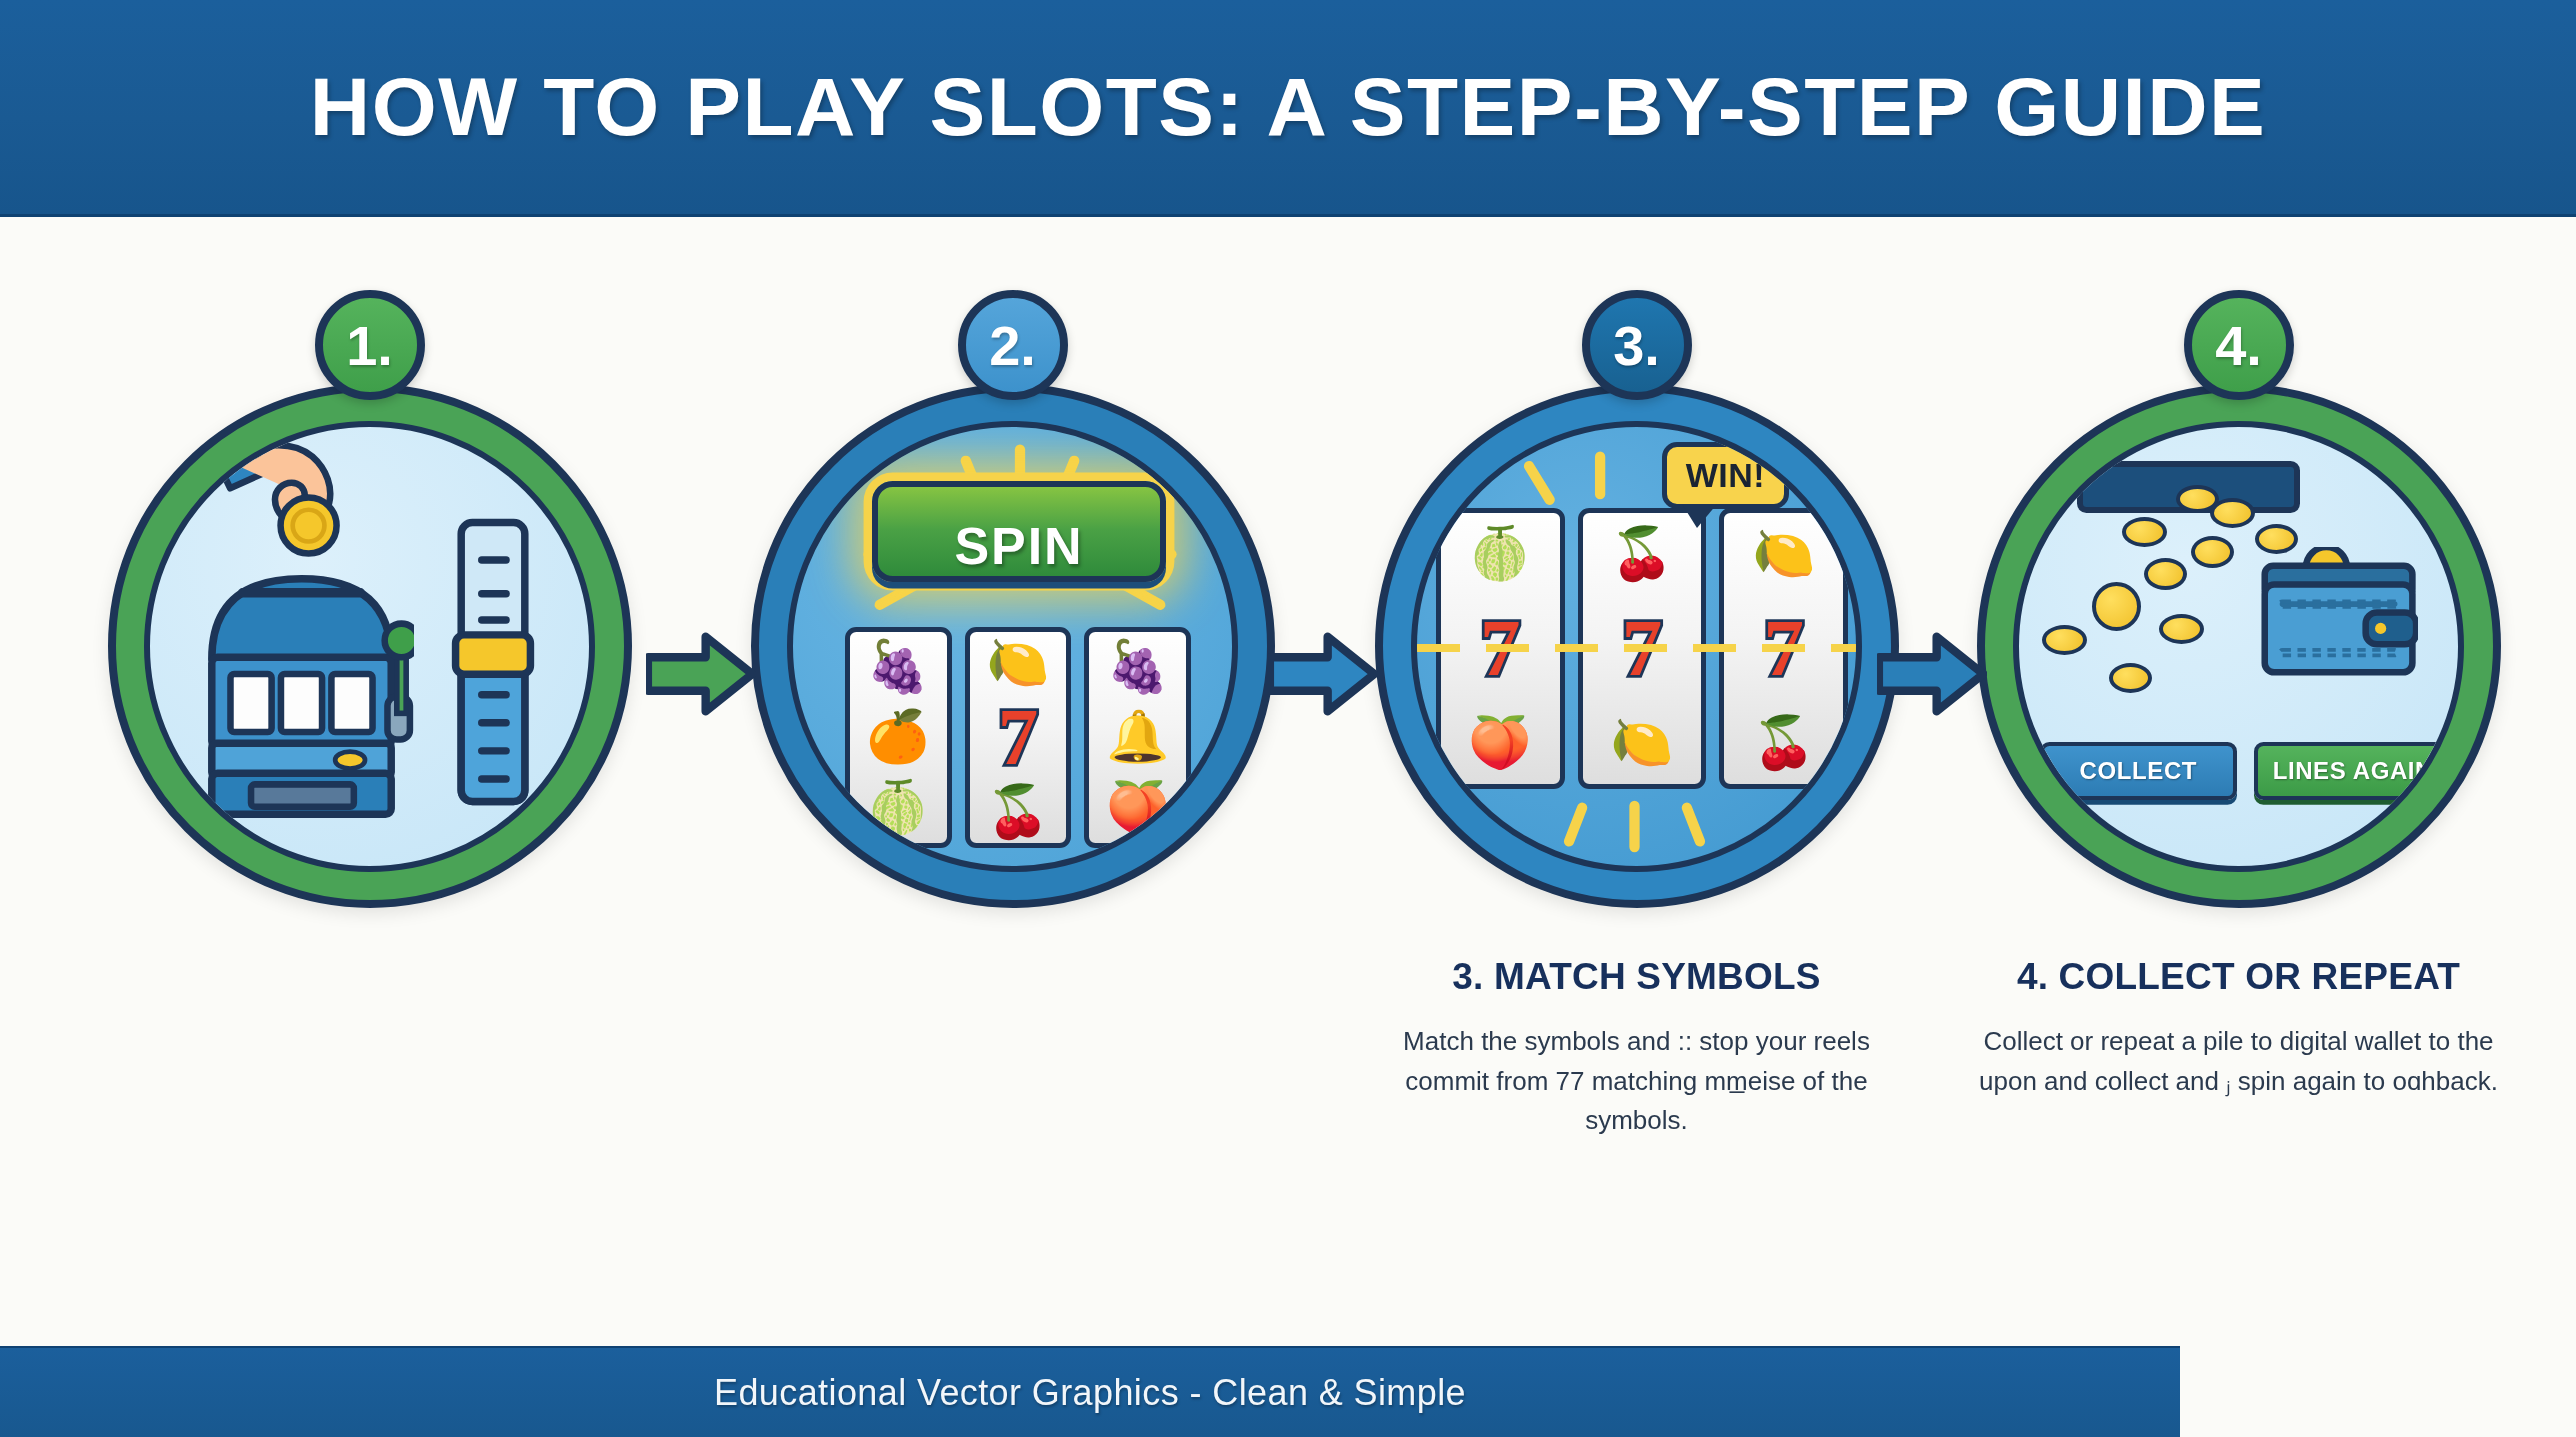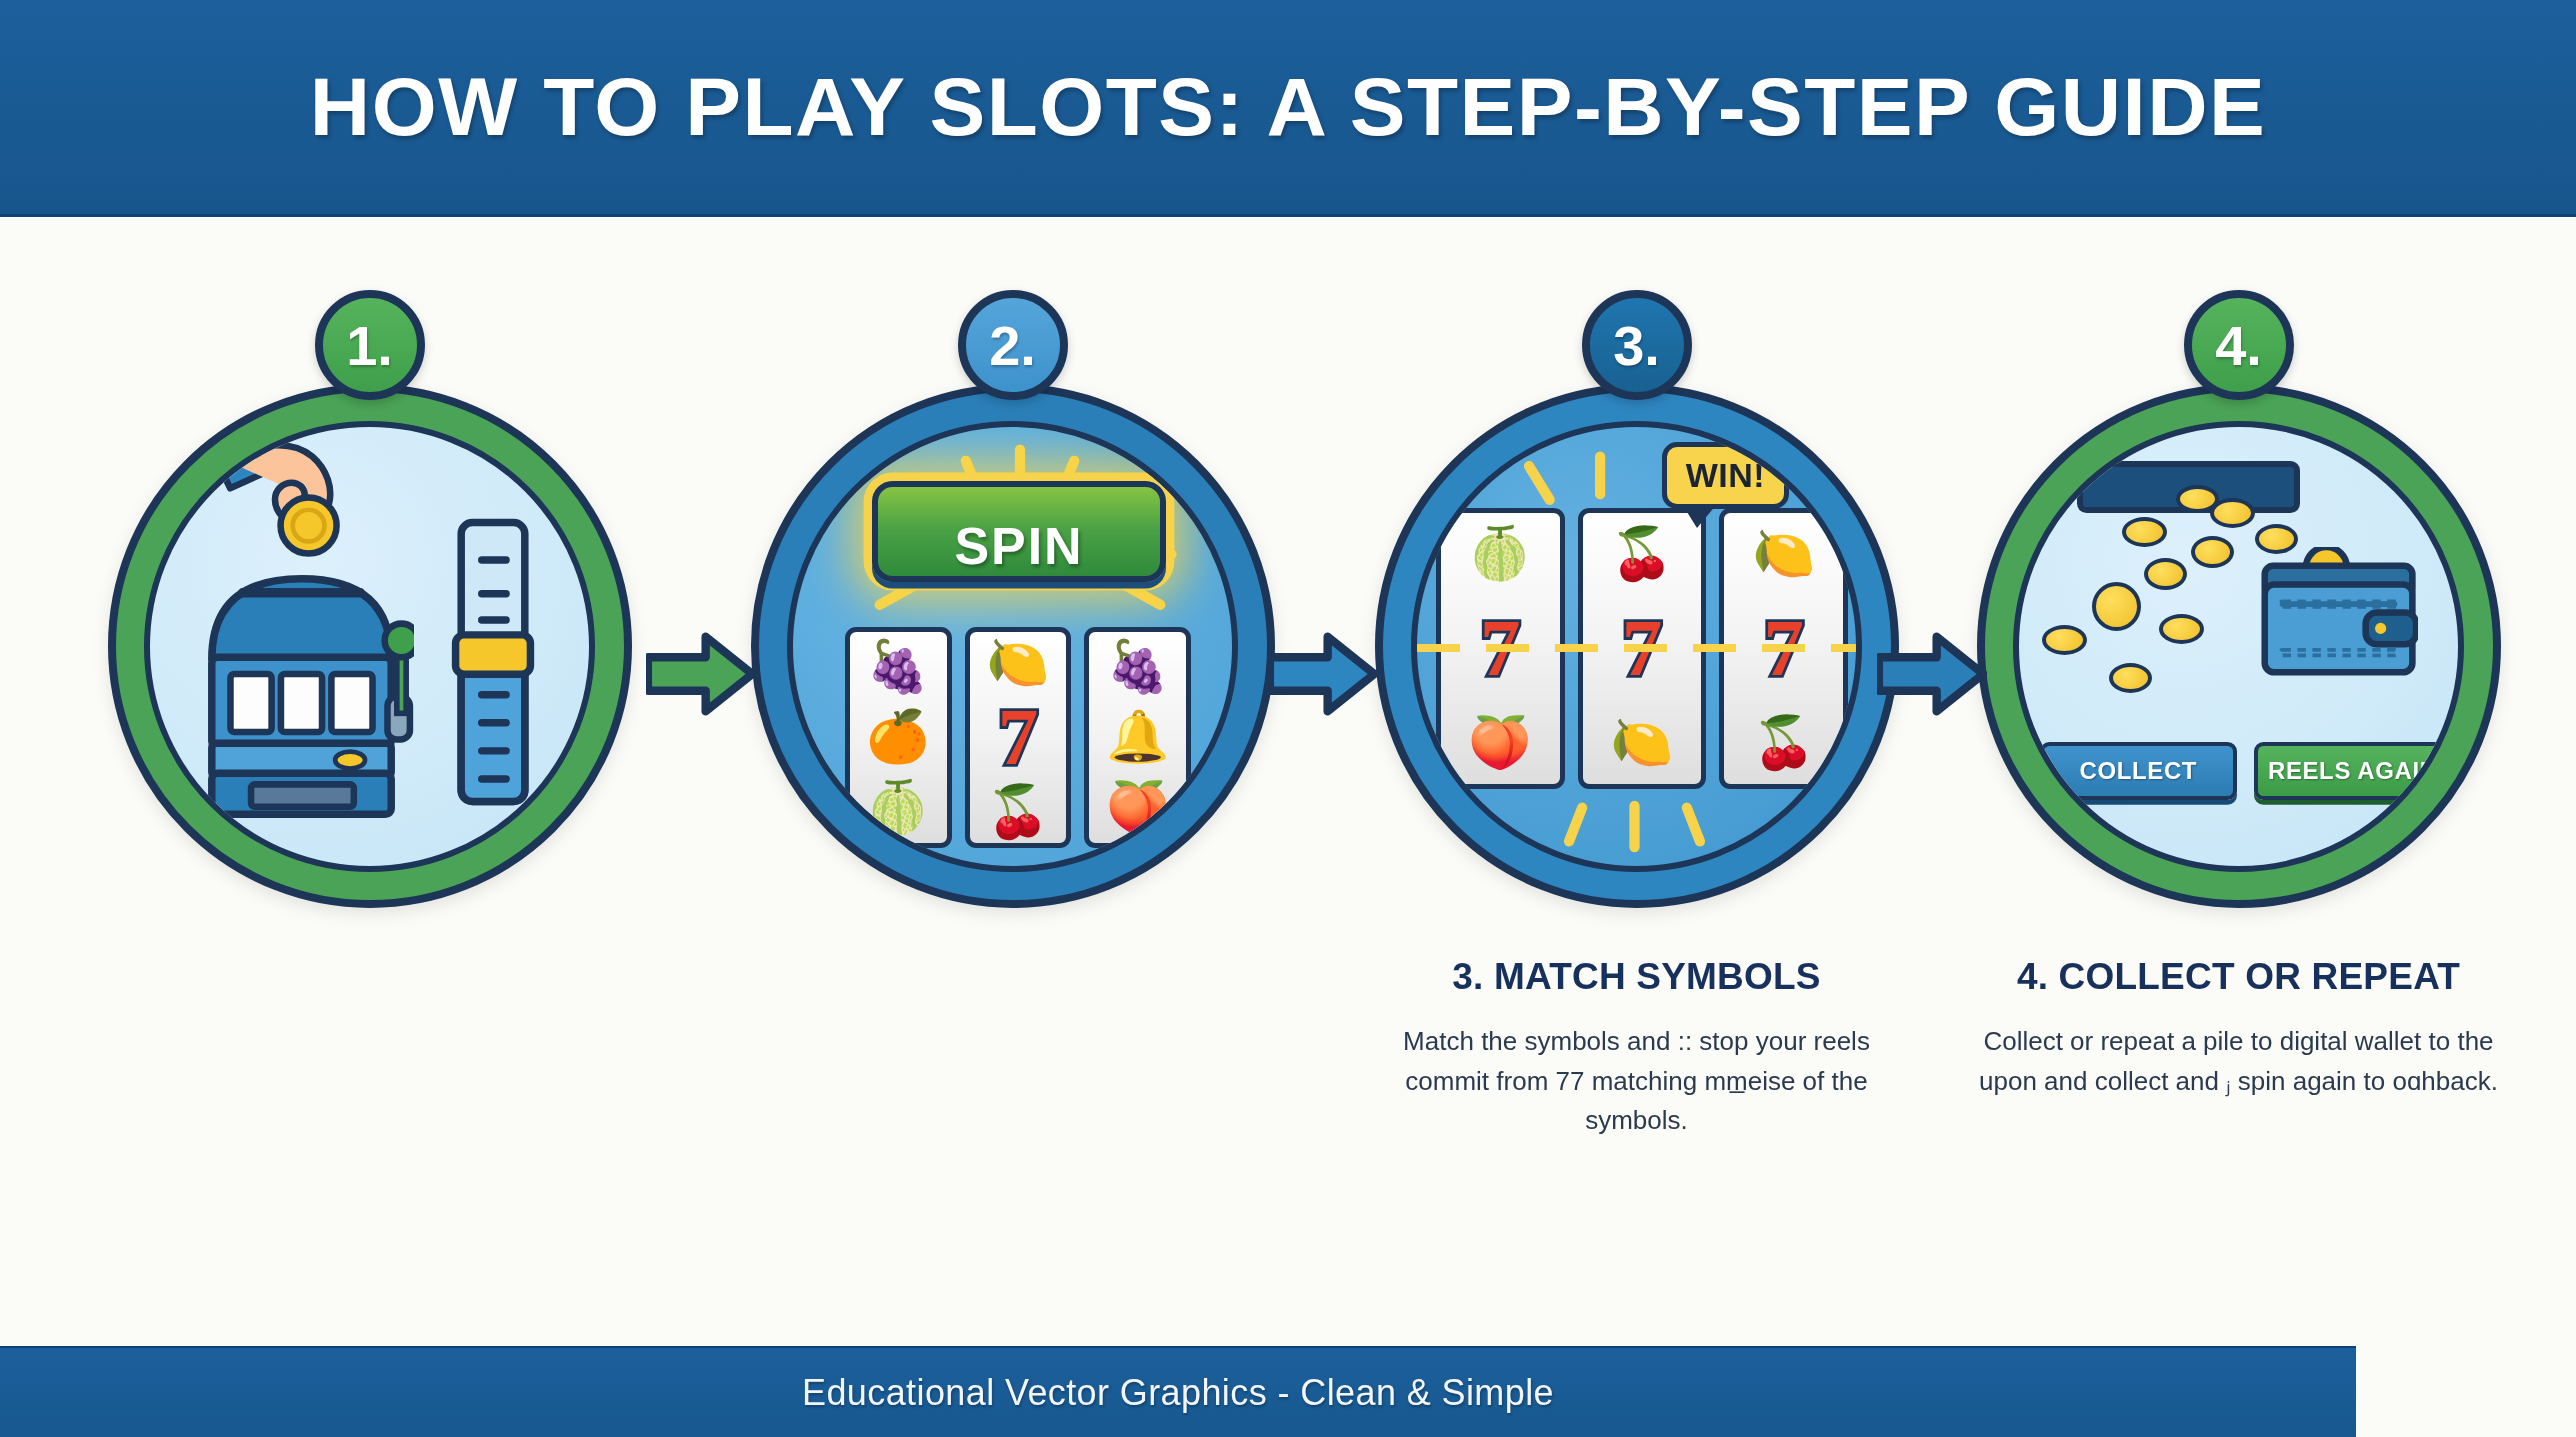--- a/index.html
+++ b/index.html
@@ -25,21 +25,21 @@
     letter-spacing:1.4px;
     text-transform:uppercase;
     text-shadow:1.9px 2.8px 4.7px rgba(0,0,0,0.28);
     white-space:nowrap;
     font-stretch:condensed;
     transform:scaleX(1.02);
   }
 
   
   .footer {
-    position:absolute; left:0; bottom:0; width:2356px; height:92px;
+    position:absolute; left:0; bottom:0; width:2180px; height:92px;
     background:linear-gradient(180deg,#1b5f9c 0%,#18588f 100%);
     display:flex; align-items:center; justify-content:center;
     border-top:2.8px solid #0f4272;
   }
   .footer-text {
     color:#f2f6fa; font-size:36px; letter-spacing:0.4px;
     text-shadow:0.9px 1.9px 2.8px rgba(0,0,0,0.3);
   }
 
   
@@ -398,21 +398,21 @@
           <rect x="20" y="110" width="126" height="6" rx="3" stroke-dasharray="9 7" stroke="#2a6f9e" stroke-width="4" fill="none"></rect>
           <rect x="112" y="70" width="54" height="34" rx="12" fill="#1f5f8d" stroke="#1d3557" stroke-width="7"></rect>
           <circle cx="128" cy="87" r="6" fill="#f5c72b"></circle>
         </svg>
 
         <div class="s4-buttons">
           <div class="s4-btn btn-collect">
             <span>COLLECT</span>
           </div>
           <div class="s4-btn btn-again">
-            <span>REELS AGAIN</span>
+            <span>LINES AGAIN</span>
           </div>
         </div>
 
       </div>
     </div>
 
     <div class="caption">
       <div class="caption-title">4. COLLECT OR REPEAT</div>
       <div class="caption-body">Collect or repeat a pile to digital wallet to the upon and collect and ⱼ spin again to oɑhback.</div>
     </div>

